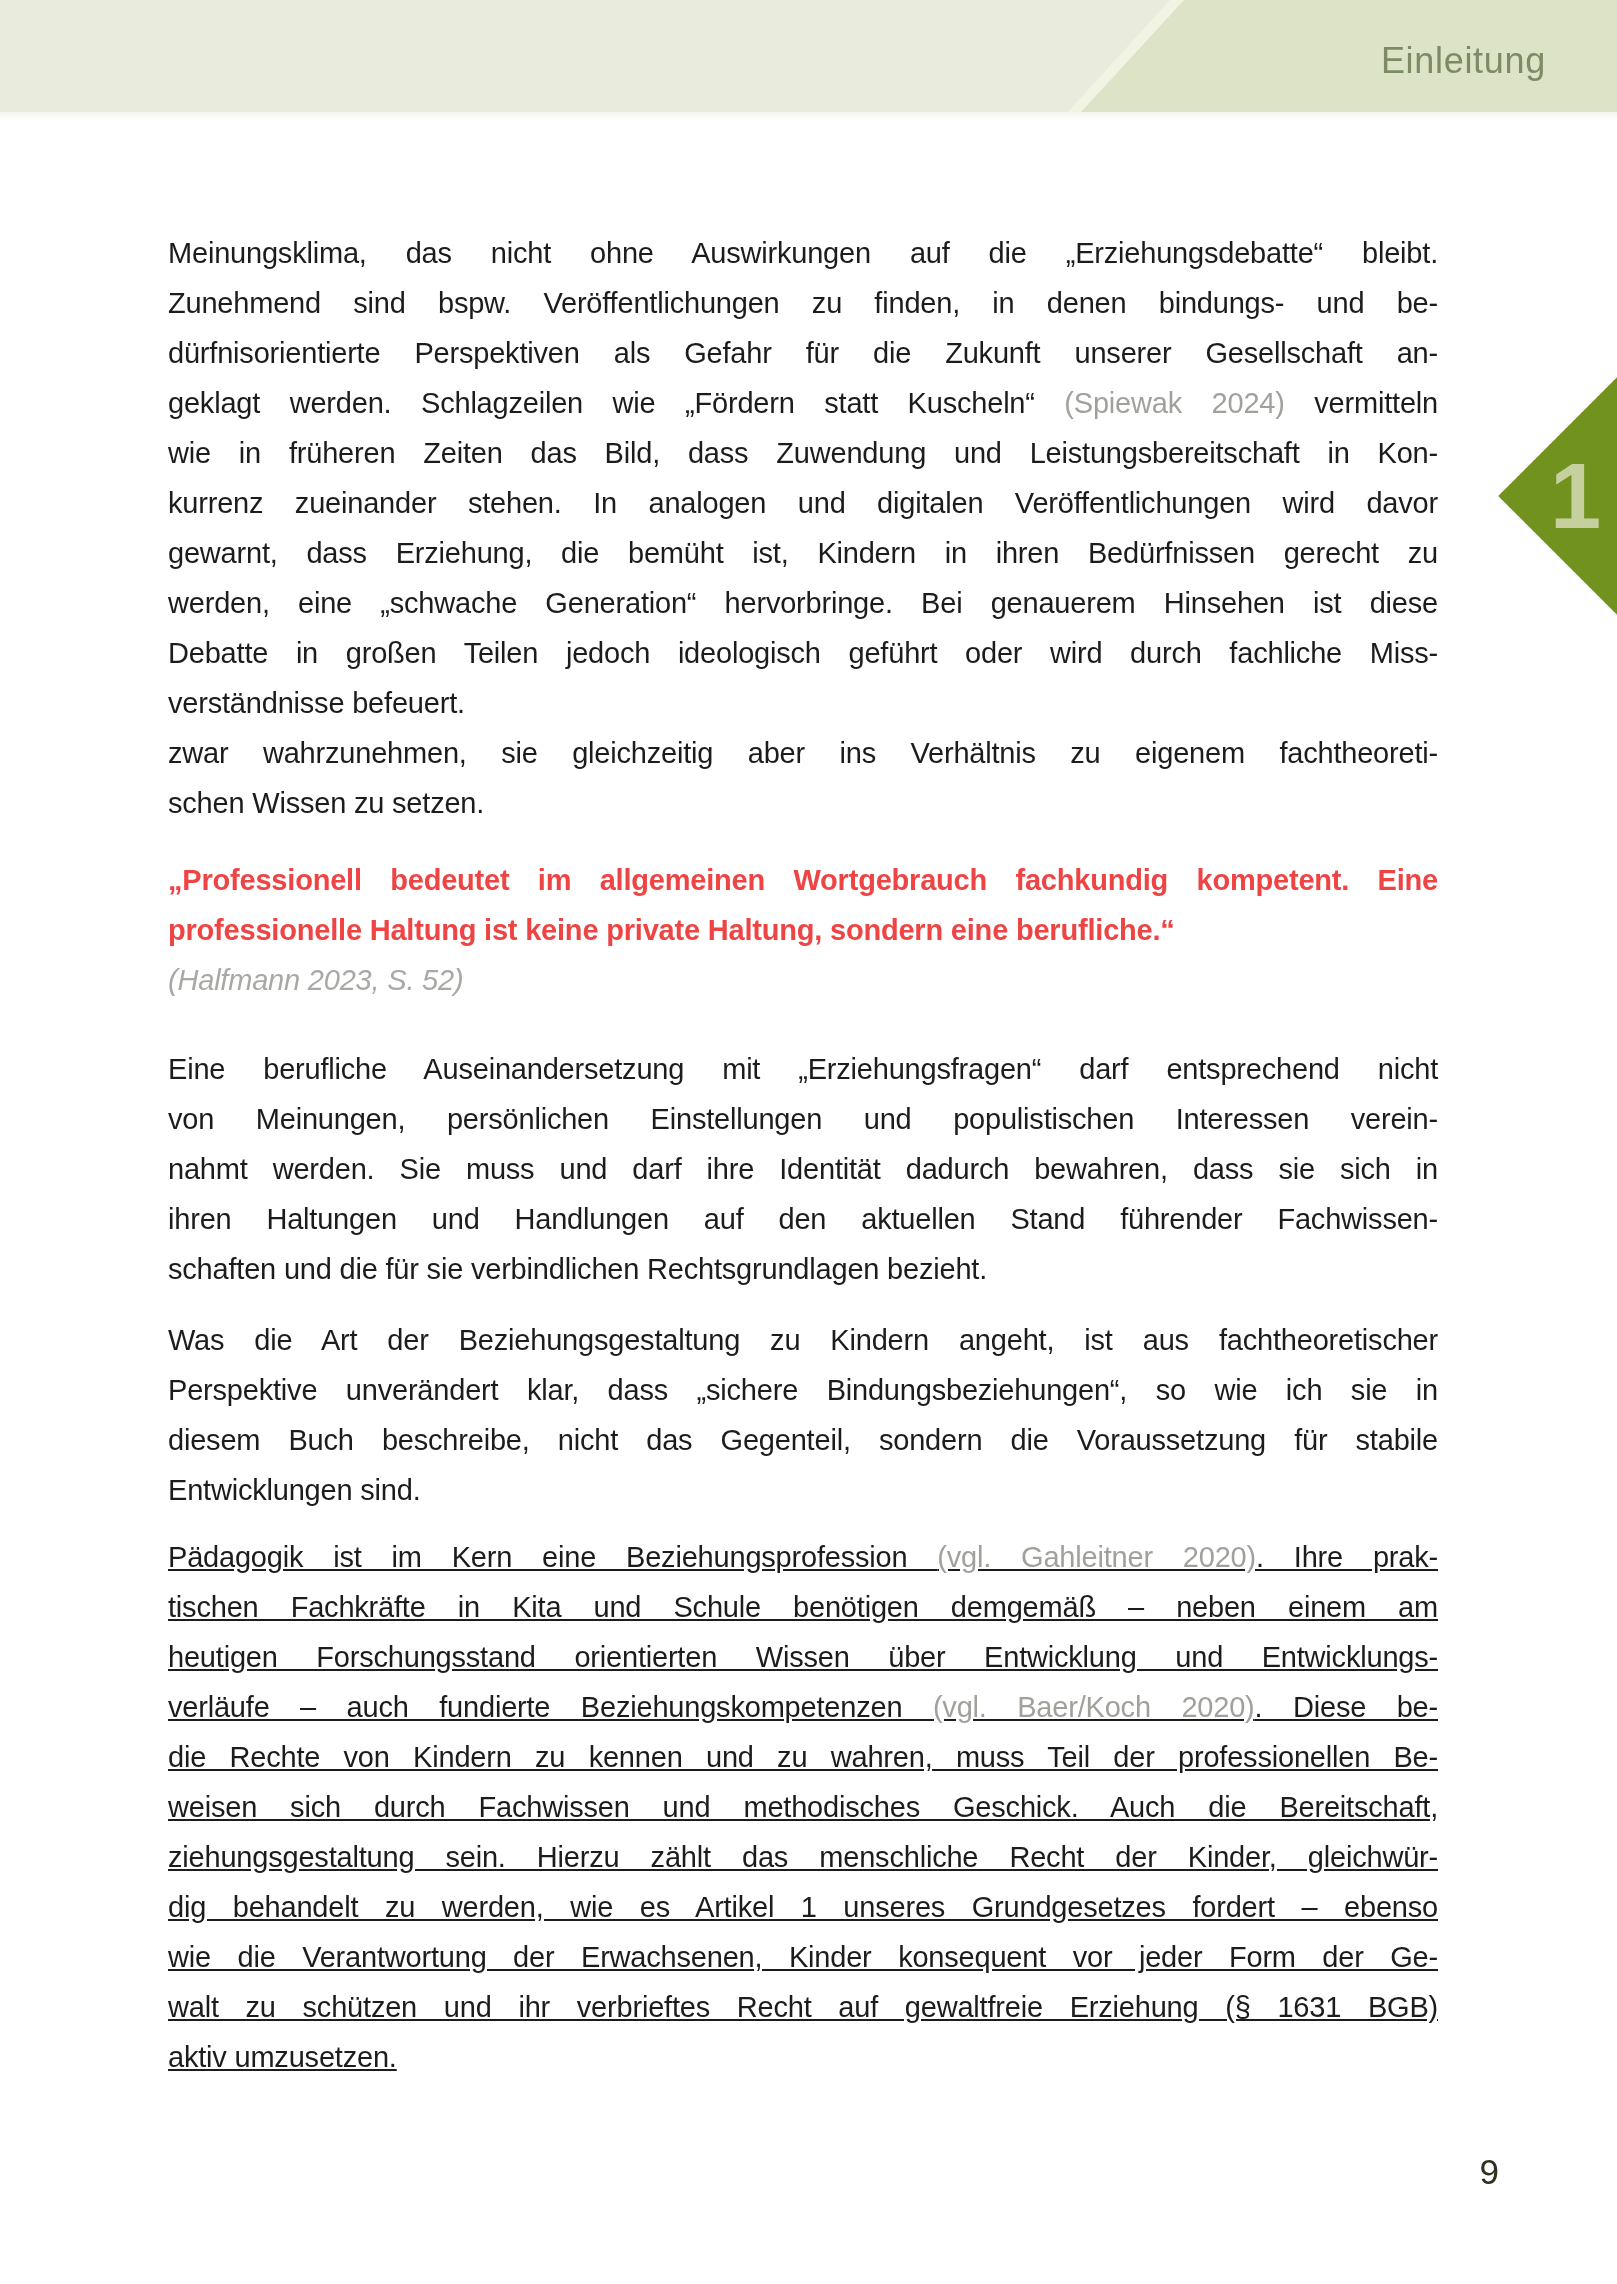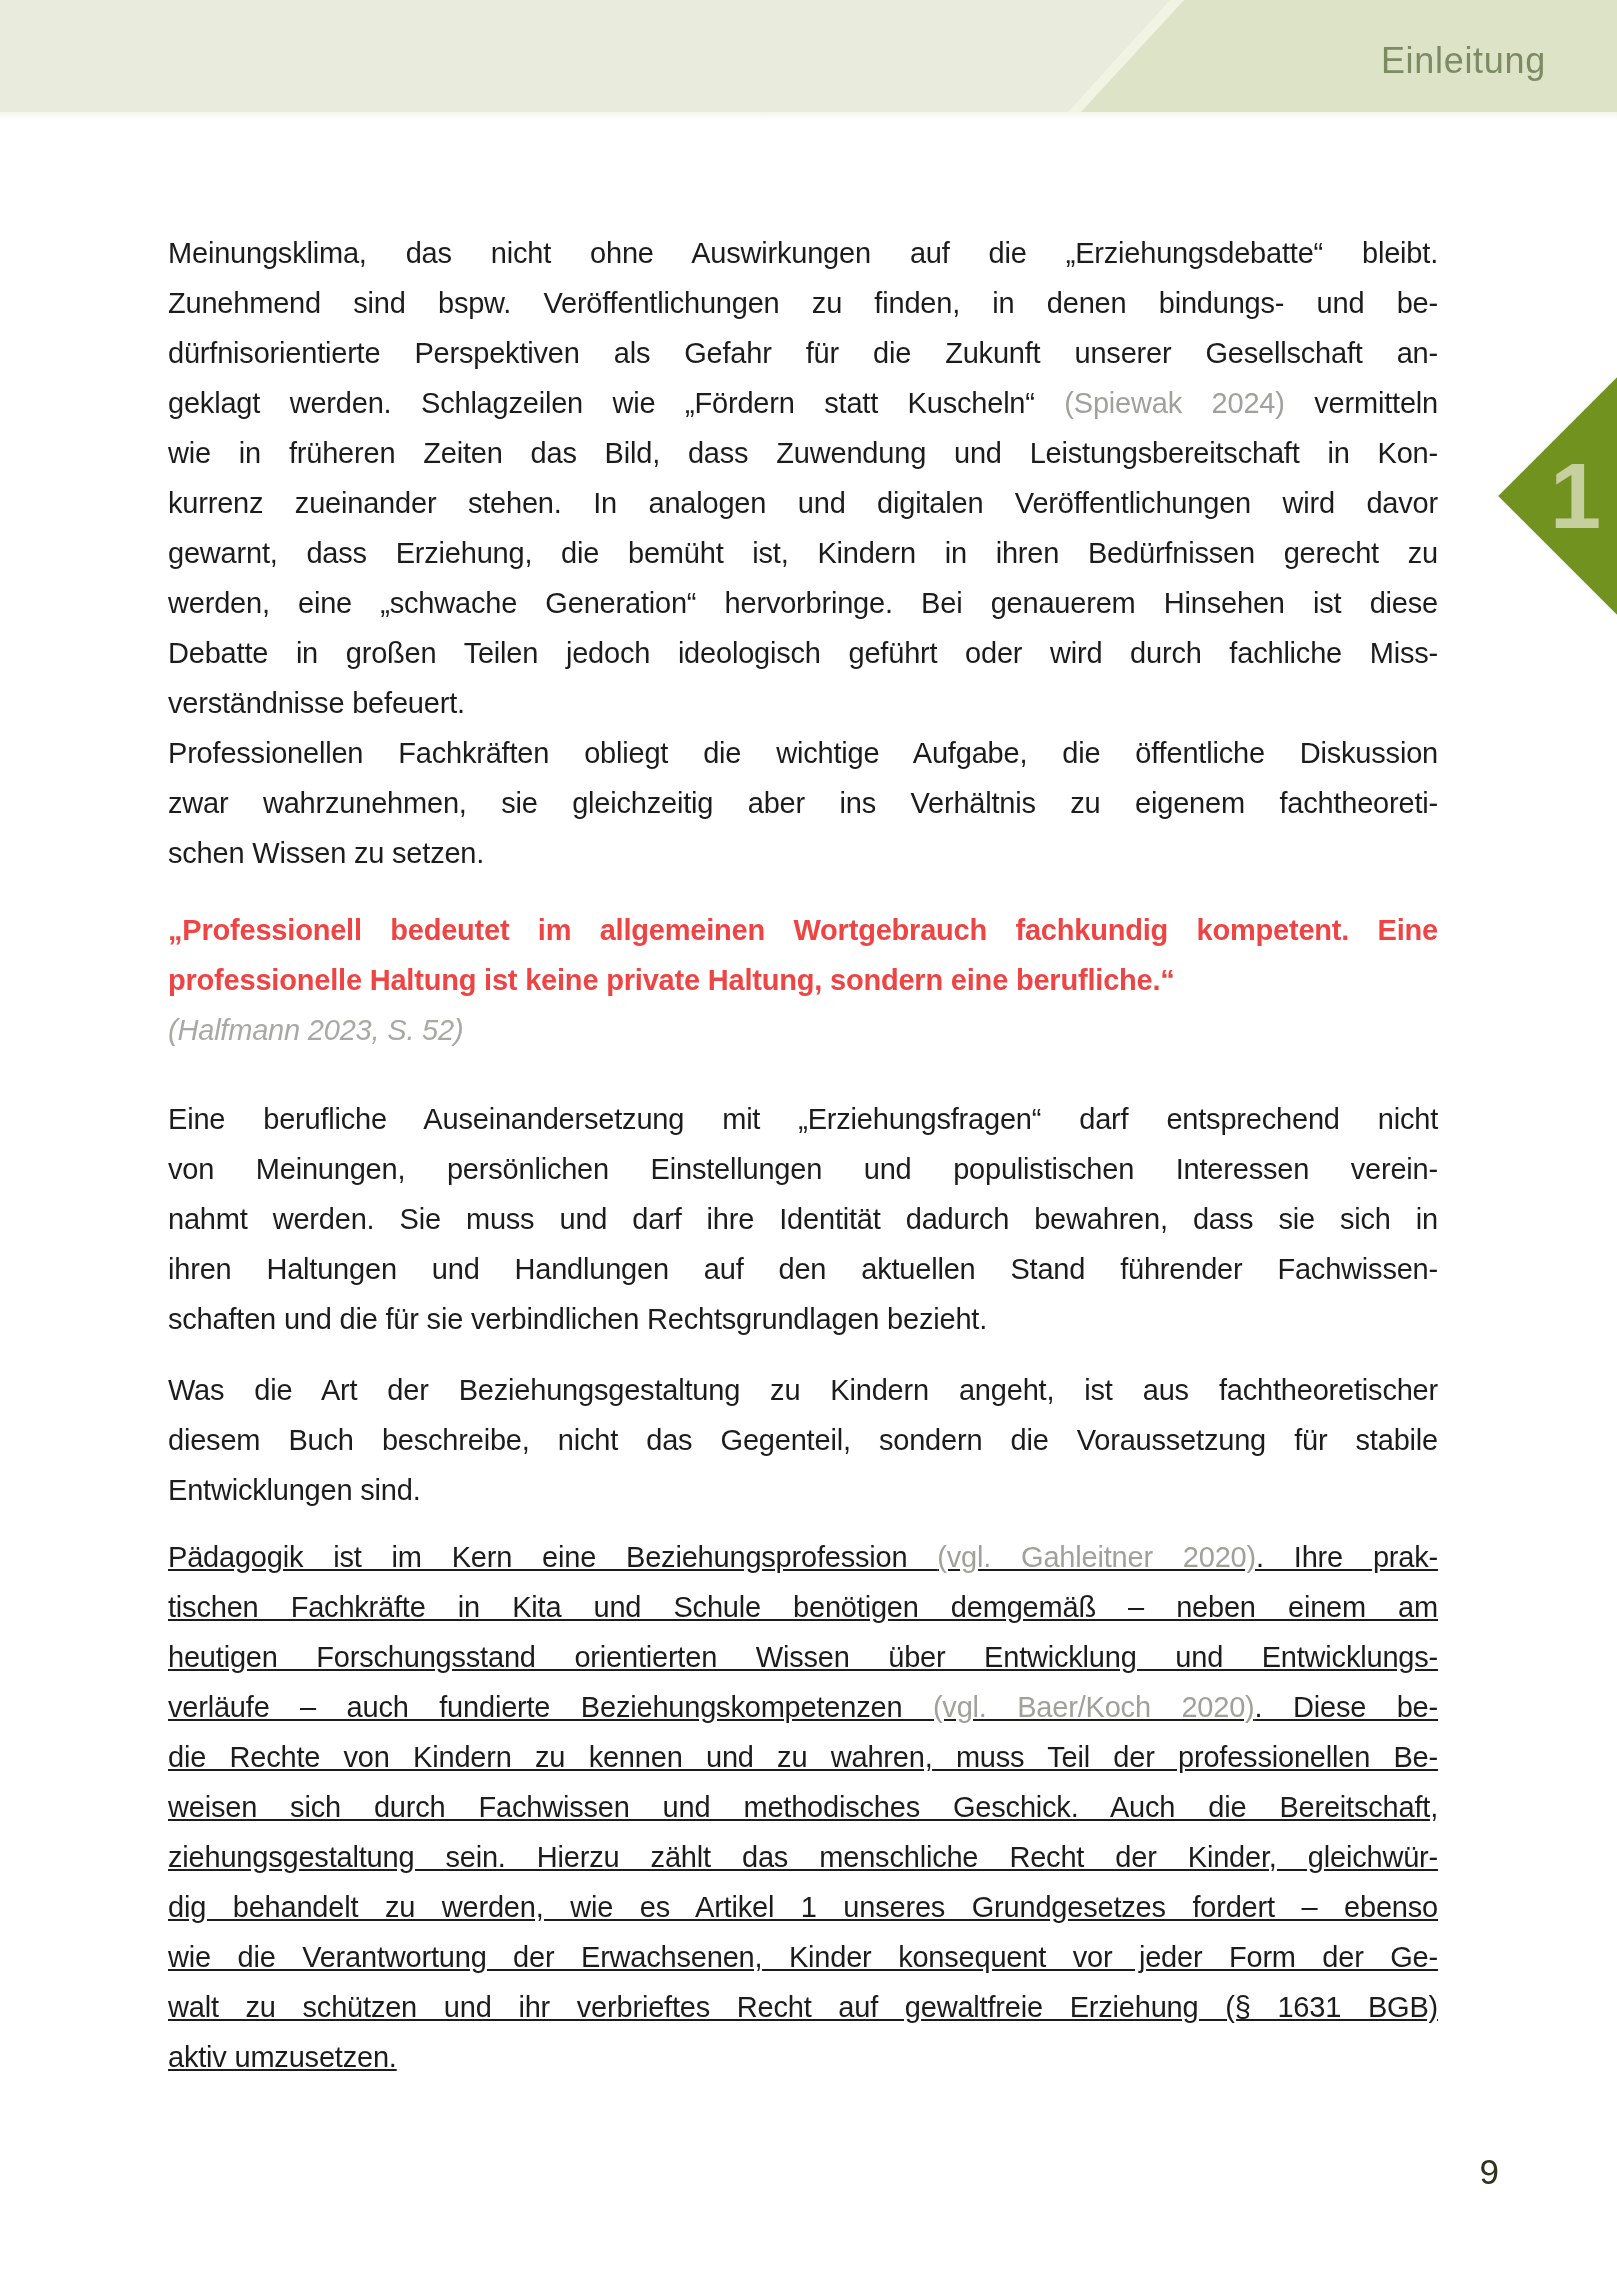--- a/index.html
+++ b/index.html
@@ -117,38 +117,38 @@
         <div class="line"><span class="seg-n">dürfnisorientierte Perspektiven als Gefahr für die Zukunft unserer Gesellschaft an-</span></div>
         <div class="line"><span class="seg-n">geklagt werden. Schlagzeilen wie „Fördern statt Kuscheln“ </span><span class="seg-c">(Spiewak 2024)</span><span class="seg-n"> vermitteln</span></div>
         <div class="line"><span class="seg-n">wie in früheren Zeiten das Bild, dass Zuwendung und Leistungsbereitschaft in Kon-</span></div>
         <div class="line"><span class="seg-n">kurrenz zueinander stehen. In analogen und digitalen Veröffentlichungen wird davor</span></div>
         <div class="line"><span class="seg-n">gewarnt, dass Erziehung, die bemüht ist, Kindern in ihren Bedürfnissen gerecht zu</span></div>
         <div class="line"><span class="seg-n">werden, eine „schwache Generation“ hervorbringe. Bei genauerem Hinsehen ist diese</span></div>
         <div class="line"><span class="seg-n">Debatte in großen Teilen jedoch ideologisch geführt oder wird durch fachliche Miss-</span></div>
         <div class="line flush"><span class="seg-n">verständnisse befeuert.</span></div>
       </div>
       <div class="block">
-        <div class="line"><span class="seg-n">Professionellen Fachkräften obliegt die wichtige Aufgabe, die öffentliche Diskussion</span></div>
         <div class="line"><span class="seg-n">zwar wahrzunehmen, sie gleichzeitig aber ins Verhältnis zu eigenem fachtheoreti-</span></div>
         <div class="line flush"><span class="seg-n">schen Wissen zu setzen.</span></div>
       </div>
       <div class="block" style="margin-top: 27px;">
         <div class="line"><span class="seg-q">„Professionell bedeutet im allgemeinen Wortgebrauch fachkundig kompetent. Eine</span></div>
         <div class="line flush"><span class="seg-q">professionelle Haltung ist keine private Haltung, sondern eine berufliche.“</span></div>
         <div class="line flush"><span class="seg-qc">(Halfmann 2023, S. 52)</span></div>
       </div>
       <div class="block" style="margin-top: 39px;">
         <div class="line"><span class="seg-n">Eine berufliche Auseinandersetzung mit „Erziehungsfragen“ darf entsprechend nicht</span></div>
         <div class="line"><span class="seg-n">von Meinungen, persönlichen Einstellungen und populistischen Interessen verein-</span></div>
         <div class="line"><span class="seg-n">nahmt werden. Sie muss und darf ihre Identität dadurch bewahren, dass sie sich in</span></div>
         <div class="line"><span class="seg-n">ihren Haltungen und Handlungen auf den aktuellen Stand führender Fachwissen-</span></div>
         <div class="line flush"><span class="seg-n">schaften und die für sie verbindlichen Rechtsgrundlagen bezieht.</span></div>
       </div>
       <div class="block" style="margin-top: 21px;">
         <div class="line"><span class="seg-n">Was die Art der Beziehungsgestaltung zu Kindern angeht, ist aus fachtheoretischer</span></div>
+        <div class="line"><span class="seg-n">Perspektive unverändert klar, dass „sichere Bindungsbeziehungen“, so wie ich sie in</span></div>
         <div class="line"><span class="seg-n">diesem Buch beschreibe, nicht das Gegenteil, sondern die Voraussetzung für stabile</span></div>
         <div class="line flush"><span class="seg-n">Entwicklungen sind.</span></div>
       </div>
       <div class="block" style="margin-top: 17px; text-decoration: underline;">
         <div class="line"><span class="seg-n">Pädagogik ist im Kern eine Beziehungsprofession </span><span class="seg-c">(vgl. Gahleitner 2020)</span><span class="seg-n">. Ihre prak-</span></div>
         <div class="line"><span class="seg-n">tischen Fachkräfte in Kita und Schule benötigen demgemäß – neben einem am</span></div>
         <div class="line"><span class="seg-n">heutigen Forschungsstand orientierten Wissen über Entwicklung und Entwicklungs-</span></div>
         <div class="line"><span class="seg-n">verläufe – auch fundierte Beziehungskompetenzen </span><span class="seg-c">(vgl. Baer/Koch 2020)</span><span class="seg-n">. Diese be-</span></div>
         <div class="line"><span class="seg-n">die Rechte von Kindern zu kennen und zu wahren, muss Teil der professionellen Be-</span></div>
         <div class="line"><span class="seg-n">weisen sich durch Fachwissen und methodisches Geschick. Auch die Bereitschaft,</span></div>

